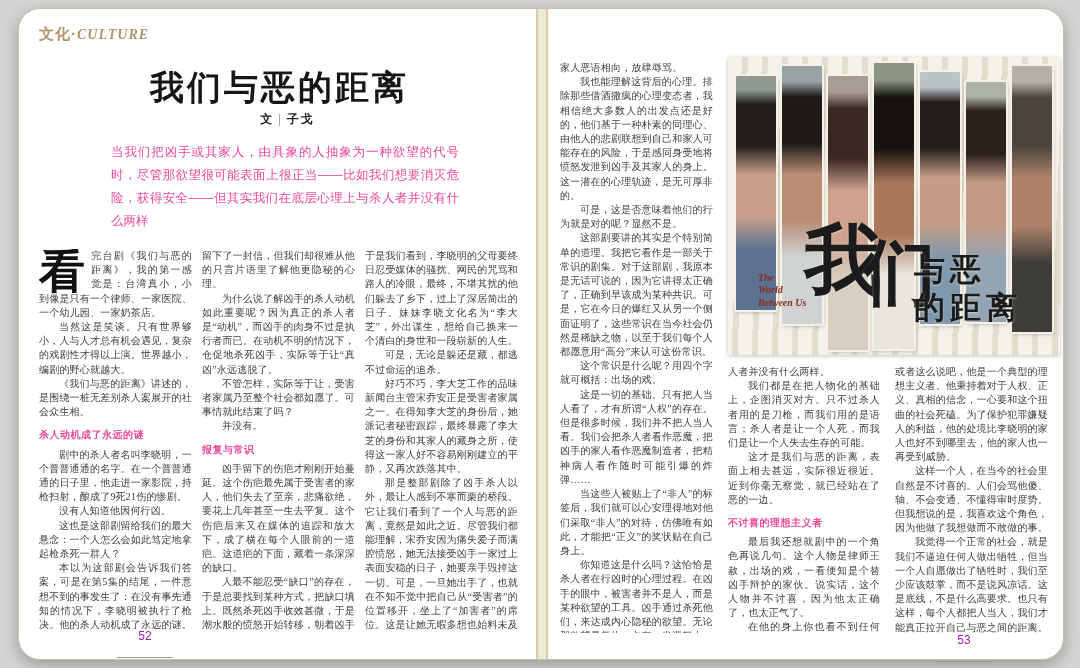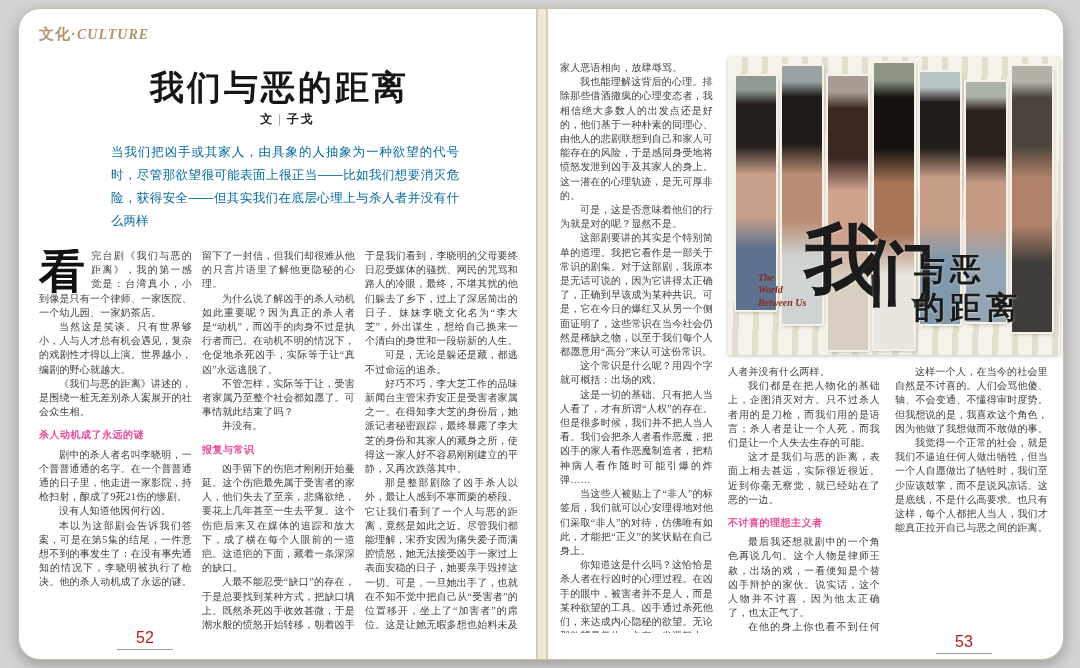--- a/index.html
+++ b/index.html
@@ -31,21 +31,21 @@
     font-family:"Liberation Sans",sans-serif;font-weight:bold;
     font-size:34px;color:#161616;letter-spacing:3px;
   }
   .byline{
     position:absolute;left:8px;top:102px;width:521px;text-align:center;
     font-size:12px;color:#222;font-weight:bold;letter-spacing:2px;
   }
   .byline .sep{color:#777;padding:0 4px;font-weight:normal;}
   .standfirst{
     position:absolute;left:92px;top:132px;width:348px;
-    font-size:12.5px;line-height:23px;color:#0369a1;text-align:justify;
+    font-size:12.5px;line-height:23px;color:#ec4899;text-align:justify;
     font-family:"Liberation Sans",sans-serif;
   }
   
   .col{
     position:absolute;overflow:hidden;
     font-size:10px;line-height:14.2px;color:#3d3d3d;text-align:justify;
     letter-spacing:.2px;
   }
   .col p{margin:0;text-indent:2em;}
   .col p.noindent{text-indent:0;}
@@ -57,22 +57,22 @@
     float:left;font-size:46px;line-height:40px;font-weight:bold;color:#111;
     font-family:"Liberation Sans",sans-serif;margin:2px 6px 0 0;
   }
   .l-col1{left:20px;top:240px;width:153px;height:382px;}
   .l-col2{left:183px;top:240px;width:153px;height:382px;}
   .l-col3{left:346px;top:240px;width:153px;height:382px;}
   .r-col1{left:541px;top:52px;width:153px;height:572px;}
   .r-col2{left:709px;top:356px;width:152px;height:270px;}
   .r-col3{left:876px;top:356px;width:153px;height:270px;}
   .page-num{
-    position:absolute;width:56px;text-align:center;color:#b91c1c;
-    font-size:16px;padding-bottom:2px;border-bottom:1px solid #9a9a9a;
+    position:absolute;width:56px;text-align:center;color:#a21caf;
+    font-size:12px;padding-bottom:14px;border-bottom:1px solid #9a9a9a;
     font-family:"Liberation Sans",sans-serif;
   }
   .pn-left{left:98px;top:620px;}
   .pn-right{left:917px;top:624px;}
   
   .poster{
     position:absolute;left:709px;top:48px;width:332px;height:298px;
     background:#ebe5d6;border-radius:2px;overflow:hidden;
     box-shadow:0 1px 4px rgba(0,0,0,.25);
   }
@@ -128,20 +128,21 @@
 
   <div class="standfirst">当我们把凶手或其家人，由具象的人抽象为一种欲望的代号时，尽管那欲望很可能表面上很正当——比如我们想要消灭危险，获得安全——但其实我们在底层心理上与杀人者并没有什么两样</div>
 
   <div class="col l-col1">
     <p class="noindent"><span class="dropcap">看</span><span>完台剧《我们与恶的距离》，我的第一感觉是：台湾真小，小到像是只有一个律师、一家医院、一个幼儿园、一家奶茶店。</span></p>
     <p>当然这是笑谈。只有世界够小，人与人才总有机会遇见，复杂的戏剧性才得以上演。世界越小，编剧的野心就越大。</p>
     <p>《我们与恶的距离》讲述的，是围绕一桩无差别杀人案展开的社会众生相。</p>
     <h3>杀人动机成了永远的谜</h3>
     <p>剧中的杀人者名叫李晓明，一个普普通通的名字。在一个普普通通的日子里，他走进一家影院，持枪扫射，酿成了9死21伤的惨剧。</p>
     <p>没有人知道他因何行凶。</p>
+    <p>这也是这部剧留给我们的最大悬念：一个人怎么会如此笃定地拿起枪杀死一群人？</p>
     <p>本以为这部剧会告诉我们答案，可是在第5集的结尾，一件意想不到的事发生了：在没有事先通知的情况下，李晓明被执行了枪决。他的杀人动机成了永远的谜。</p>
 
   </div>
 
   <div class="col l-col2">
     <p class="noindent">留下了一封信，但我们却很难从他的只言片语里了解他更隐秘的心理。</p>
     <p>为什么说了解凶手的杀人动机如此重要呢？因为真正的杀人者是“动机”，而凶手的肉身不过是执行者而已。在动机不明的情况下，仓促地杀死凶手，实际等于让“真凶”永远逃脱了。</p>
     <p>不管怎样，实际等于让，受害者家属乃至整个社会都如愿了。可事情就此结束了吗？</p>
     <p>并没有。</p>
     <h3>报复与常识</h3>
@@ -194,18 +195,19 @@
   <div class="col r-col2">
     <p class="noindent">人者并没有什么两样。</p>
     <p>我们都是在把人物化的基础上，企图消灭对方。只不过杀人者用的是刀枪，而我们用的是语言；杀人者是让一个人死，而我们是让一个人失去生存的可能。</p>
     <p>这才是我们与恶的距离，表面上相去甚远，实际很近很近。近到你毫无察觉，就已经站在了恶的一边。</p>
     <h3>不讨喜的理想主义者</h3>
     <p>最后我还想就剧中的一个角色再说几句。这个人物是律师王赦，出场的戏，一看便知是个替凶手辩护的家伙。说实话，这个人物并不讨喜，因为他太正确了，也太正气了。</p>
     <p>在他的身上你也看不到任何弧光，而只能看到一条笔直的高光。这也使得这个人物缺少了些魅力。</p>
   </div>
 
   <div class="col r-col3">
+    <p class="noindent">或者这么说吧，他是一个典型的理想主义者。他秉持着对于人权、正义、真相的信念，一心要和这个扭曲的社会死磕。为了保护犯罪嫌疑人的利益，他的处境比李晓明的家人也好不到哪里去，他的家人也一再受到威胁。</p>
     <p>这样一个人，在当今的社会里自然是不讨喜的。人们会骂他傻、轴、不会变通、不懂得审时度势。但我想说的是，我喜欢这个角色，因为他做了我想做而不敢做的事。</p>
     <p><span>我觉得一个正常的社会，就是我们不逼迫任何人做出牺牲，但当一个人自愿做出了牺牲时，我们至少应该鼓掌，而不是说风凉话。这是底线，不是什么高要求。也只有这样，每个人都把人当人，我们才能真正拉开自己与恶之间的距离。</span></p>
   </div>
 
   <div class="page-num pn-right">53</div>
 </div>
 
 </body></html>

